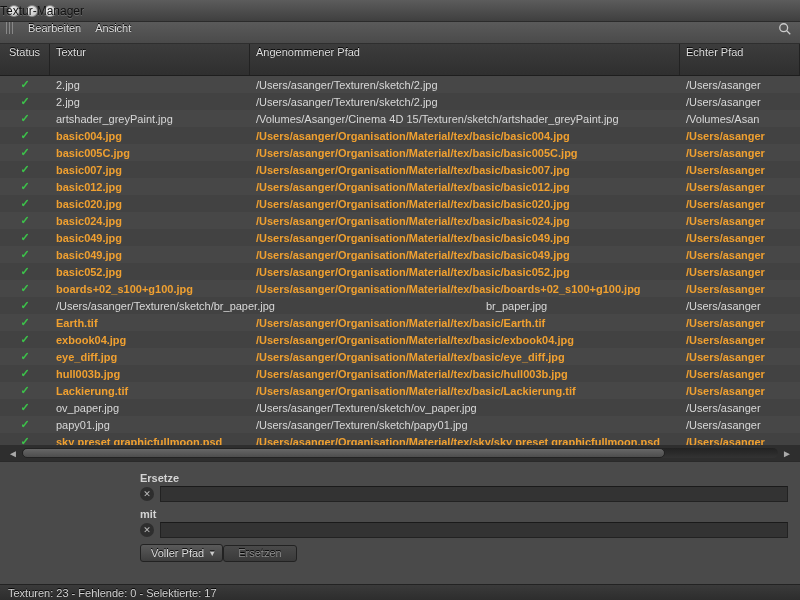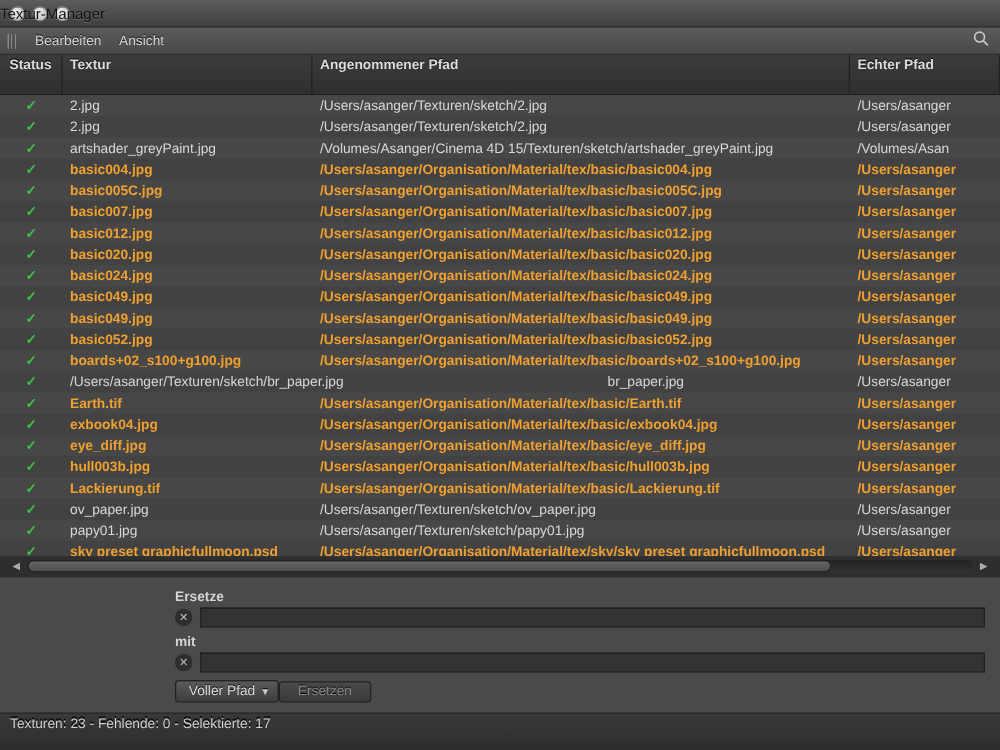--- a/index.html
+++ b/index.html
@@ -3,28 +3,28 @@
 <meta charset="utf-8">
 <style>
   * { box-sizing: border-box; margin: 0; padding: 0; }
   html, body { width: 800px; height: 600px; overflow: hidden; font-family: "Lucida Grande", Arial, sans-serif; font-size: 11px; color: #ccc; background: #4a4a4a; }
   
   .titlebar { height: 22px; background: linear-gradient(#5c5c5c, #3f3f3f); display: flex; align-items: center; border-bottom: 1px solid #2b2b2b; position: relative; }
   .traffic { display: flex; gap: 6px; padding-left: 8px; }
   .tl-btn { width: 12px; height: 12px; border-radius: 50%; background: radial-gradient(circle at 30% 30%, #eee, #bbb); border: 1px solid #888; }
   .title { position: absolute; left: 0; right: 0; color: #111; text-shadow: 0 1px 0 rgba(255,255,255,0.2); font-size: 12px; }
   
-  .menubar { height: 22px; background: linear-gradient(#5a5a5a, #4a4a4a); display: flex; align-items: center; border-bottom: 1px solid #2e2e2e; padding: 0 6px; gap: 14px; }
+  .menubar { height: 22px; background: linear-gradient(#5a5a5a, #4a4a4a); display: flex; align-items: flex-start; border-bottom: 1px solid #2e2e2e; padding: 0 6px; gap: 14px; }
   .menubar .menugrip { width: 8px; height: 12px; background: repeating-linear-gradient(90deg, #888 0 1px, transparent 1px 3px); }
   .menubar .menuitem { color: #d9d9d9; text-shadow: 0 -1px 0 #000; cursor: default; }
   .menubar .spacer { flex: 1; }
   .menubar .search-icon { color: #d9d9d9; font-size: 14px; padding-right: 2px; }
   
   .table-wrap { height: 418px; display: flex; flex-direction: column; border-bottom: 1px solid #2a2a2a; }
-  .thead { display: flex; height: 32px; background: linear-gradient(#3c3c3c, #2f2f2f); border-bottom: 1px solid #1e1e1e; color: #ddd; font-weight: bold; justify-content: center; }
+  .thead { display: flex; height: 32px; background: linear-gradient(#3c3c3c, #2f2f2f); border-bottom: 1px solid #1e1e1e; color: #ddd; font-weight: normal; justify-content: center; }
   .thead .col { padding: 2px 6px; border-right: 1px solid #222; white-space: nowrap; overflow: hidden; text-shadow: 0 -1px 0 #000; }
   .tbody { flex: 1; overflow: hidden; background: #444; }
   .row { display: flex; height: 17px; align-items: center; }
   .row.even { background: #474747; }
   .row.odd  { background: #424242; }
   .row .col { padding: 1px 6px; white-space: nowrap; overflow: hidden; }
   .col-status { width: 50px; text-align: center; }
   .col-textur { width: 200px; }
   .col-pfad   { width: 430px; }
   .col-echt   { width: 120px; }
@@ -40,21 +40,21 @@
   .form-area { padding: 10px 12px 6px 140px; background: #4a4a4a; }
   .form-row { display: flex; align-items: center; gap: 6px; margin-bottom: 6px; }
   .form-label { color: #d4d4d4; font-weight: bold; margin-bottom: 2px; }
   .clear-btn { width: 14px; height: 14px; border-radius: 50%; background: #2e2e2e; display:flex; align-items:center; justify-content:center; font-size: 9px; color:#bbb; cursor:pointer; }
   .textfield { flex: 1; height: 16px; background: #333; border: 1px solid #222; border-top-color:#1a1a1a; color:#ccc; padding: 0 4px; font-size:11px; }
   .btn-row { display:flex; align-items:center; margin-top:4px; }
   .dropdown { height: 18px; background: linear-gradient(#5a5a5a,#3e3e3e); border:1px solid #222; border-radius: 3px; padding: 0 18px 0 10px; color:#ddd; display:flex; align-items:center; position:relative; text-shadow:0 -1px 0 #000; cursor:default; }
   .dropdown .chev { position:absolute; right:6px; font-size:8px; color:#ccc; }
   .pushbtn { height: 17px; background: linear-gradient(#4a4a4a,#3a3a3a); border:1px solid #222; border-radius:3px; padding:0 14px; color:#8a8a8a; display:flex; align-items:center; text-shadow:0 -1px 0 #000; }
   
-  .statusbar { position: absolute; bottom: 0; left:0; right:0; height: 30px; background: linear-gradient(#3a3a3a,#2d2d2d); border-top:1px solid #222; padding: 2px 8px; color:#d0d0d0; text-shadow:0 -1px 0 #000; }
+  .statusbar { position: absolute; bottom: 0; left:0; right:0; height: 16px; background: linear-gradient(#3a3a3a,#2d2d2d); border-top:1px solid #222; padding: 2px 8px; color:#d0d0d0; text-shadow:0 -1px 0 #000; }
 </style>
 </head>
 <body>
 
 <div class="titlebar">
   <div class="traffic">
     <div class="tl-btn"></div>
     <div class="tl-btn"></div>
     <div class="tl-btn"></div>
   </div>

